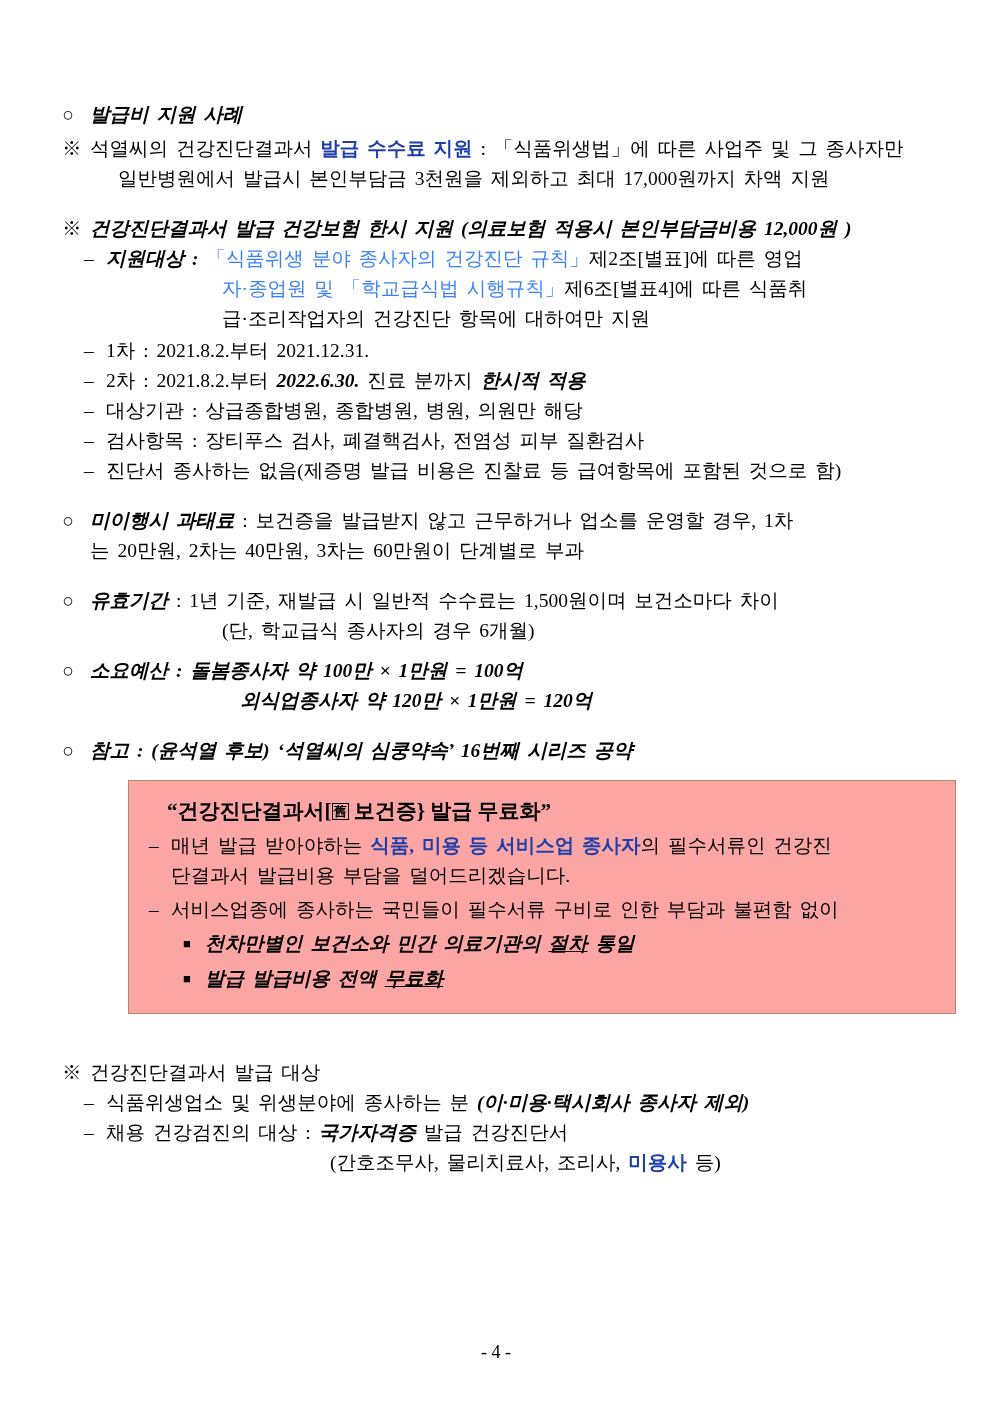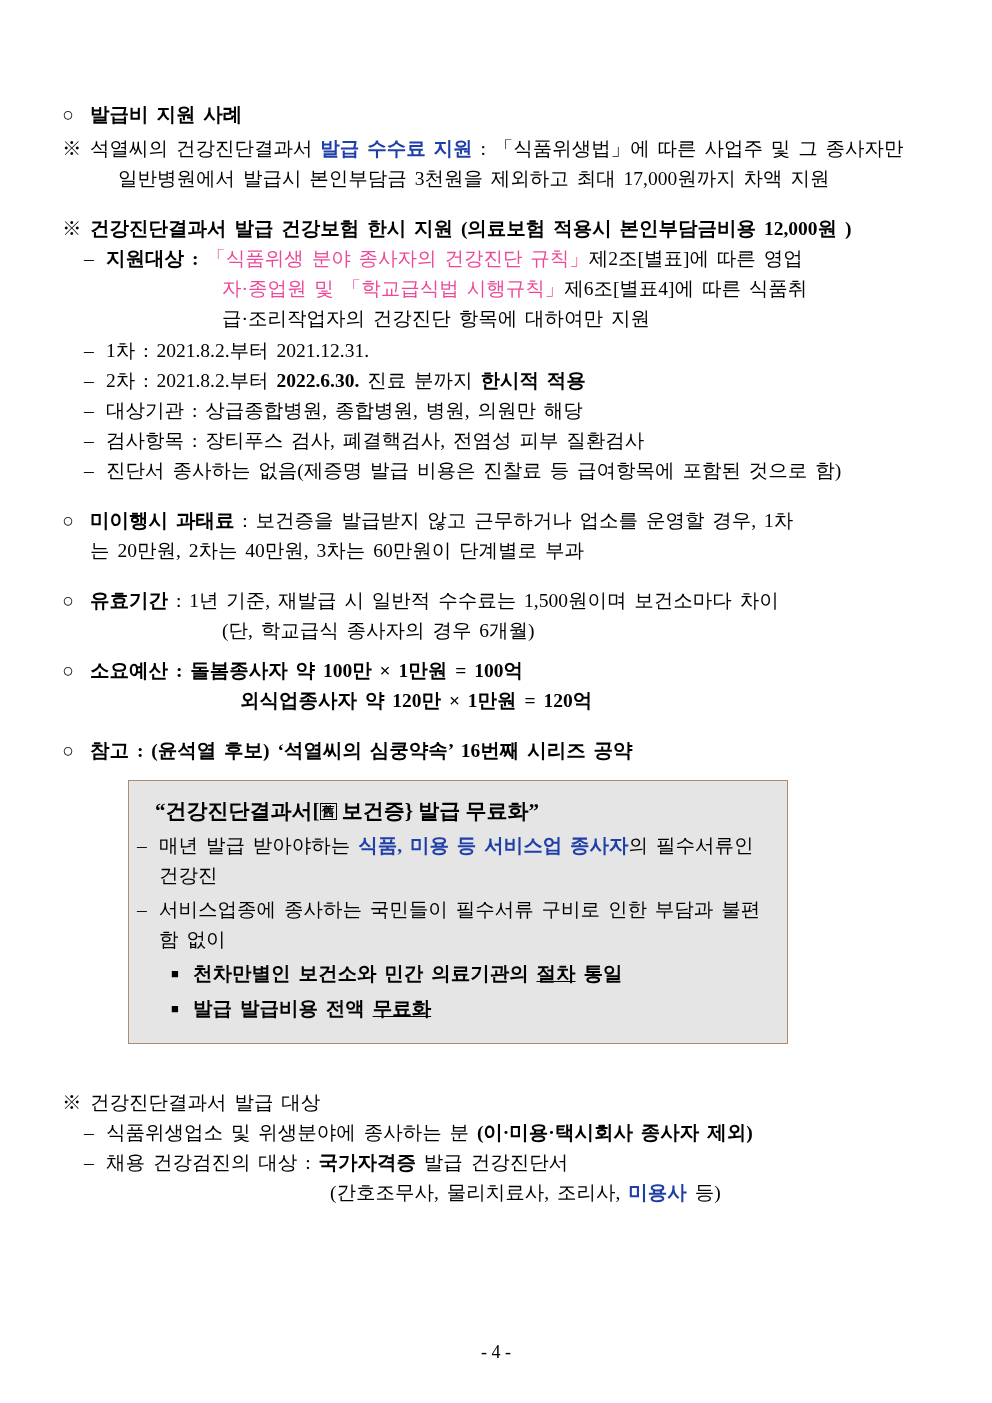--- a/index.html
+++ b/index.html
@@ -19,22 +19,22 @@
     min-height: 1403px;
     box-sizing: border-box;
     padding: 100px 62px 40px 62px;
     position: relative;
   }
   .wrapline {
     font-size: 19.5px;
     line-height: 30px;
   }
 
-  .bold { font-weight: bold; }
-  .blue { color: #ec4899; }
+  .bold { font-weight: bold; font-style: italic; }
+  .blue { color: #3b82f6; }
   .blue-b { color: #1f3fa8; font-weight: bold; }
 
   
   .row {
     display: flex;
     align-items: flex-start;
   }
   .marker {
     flex: 0 0 auto;
     font-size: 19.5px;
@@ -55,25 +55,25 @@
   .gap-s { height: 10px; }
   .gap-m { height: 20px; }
   .gap-l { height: 30px; }
 
   
   .spread { word-spacing: 3px; }
 
   
   .notice-box {
     margin: 14px 0 0 66px;
-    width: 660px;
+    width: 828px;
     box-sizing: border-box;
-    background: #e5e5e5;
+    background: #fca5a5;
     border: 1px solid #b08a6c;
-    padding: 14px 20px 18px 8px;
+    padding: 14px 20px 18px 20px;
   }
   .notice-title {
     font-size: 21px;
     font-weight: bold;
     line-height: 32px;
     padding-left: 18px;
   }
   .notice-box .row { margin-top: 4px; }
   .notice-box .body-text { line-height: 30px; }
   .sub-row { margin-left: 34px; }
@@ -205,20 +205,21 @@
     <div class="notice-title">
       <span>“건강진단결과서</span><span>[</span><span class="small-caps-box">舊</span><span> 보건증}</span><span> 발급 무료화”</span>
     </div>
 
     <div class="row">
       <div class="marker dash">–</div>
       <div class="body-text spread">
         <span>매년 발급 받아야하는 </span><span class="blue-b">식품, 미용 등 서비스업 종사자</span><span>의 필수서류인 건강진</span>
       </div>
     </div>
+    <div class="wrapline spread" style="padding-left:22px">단결과서 발급비용 부담을 덜어드리겠습니다.</div>
 
     <div class="row">
       <div class="marker dash">–</div>
       <div class="body-text spread">서비스업종에 종사하는 국민들이 필수서류 구비로 인한 부담과 불편함 없이</div>
     </div>
 
     <div class="row sub-row">
       <div class="marker sq"><span class="sq-glyph">■</span></div>
       <div class="body-text bold spread">
         <span>천차만별인 보건소와 민간 의료기관의 </span><span class="underline">절차</span><span> 통일</span>

